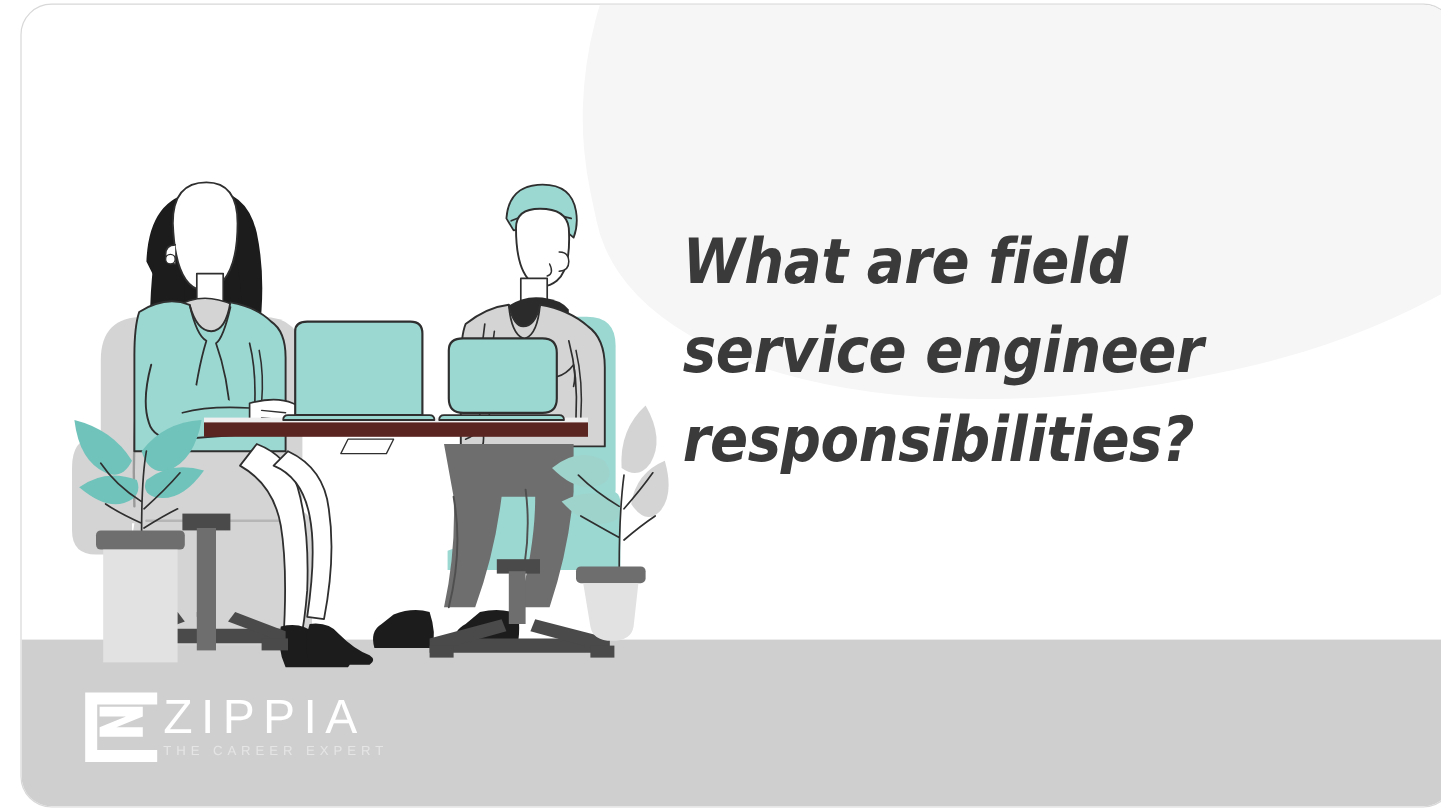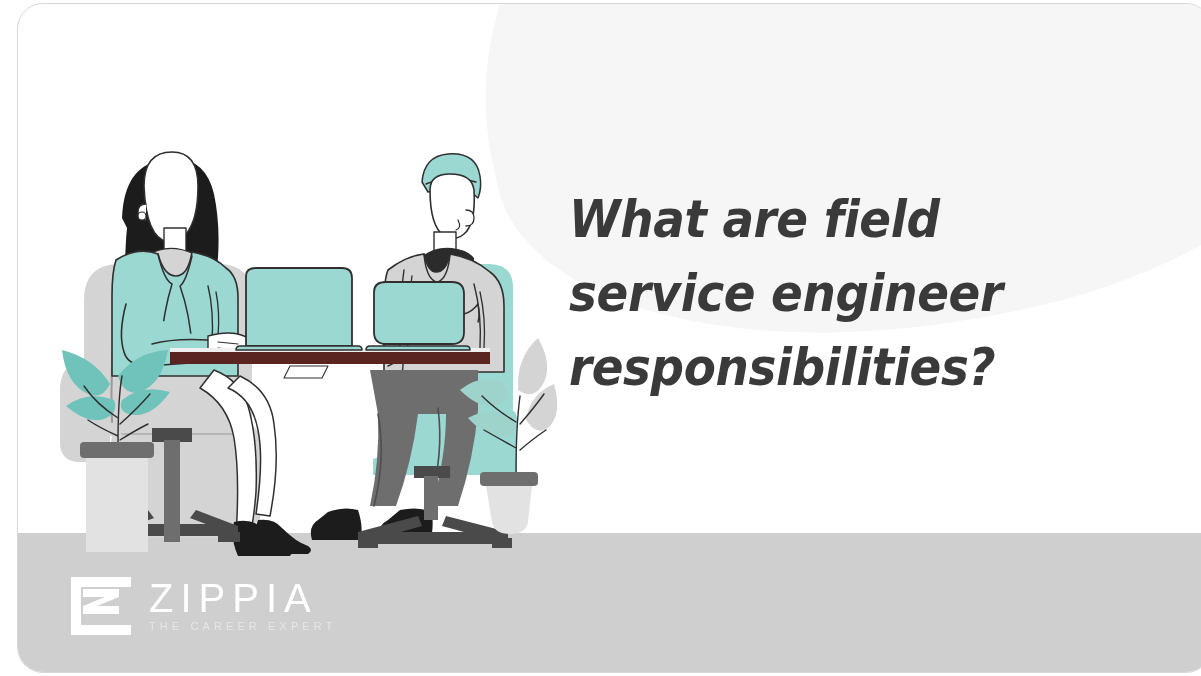--- a/index.html
+++ b/index.html
@@ -70,21 +70,21 @@
     white-space: pre-line;
   }
 
   
   .logo {
     position: absolute;
     left: 51px;
     top: 571px;
     display: flex;
     align-items: center;
-    gap: 16px;
+    gap: 3px;
   }
   .logo-mark { width: 64px; height: 62px; display: block; }
   .logo-type { display: block; }
   .logo-word {
     color: #ffffff;
     font-family: "Liberation Sans", sans-serif;
     font-size: 40px;
     font-weight: 400;
     letter-spacing: 7px;
     line-height: 40px;

